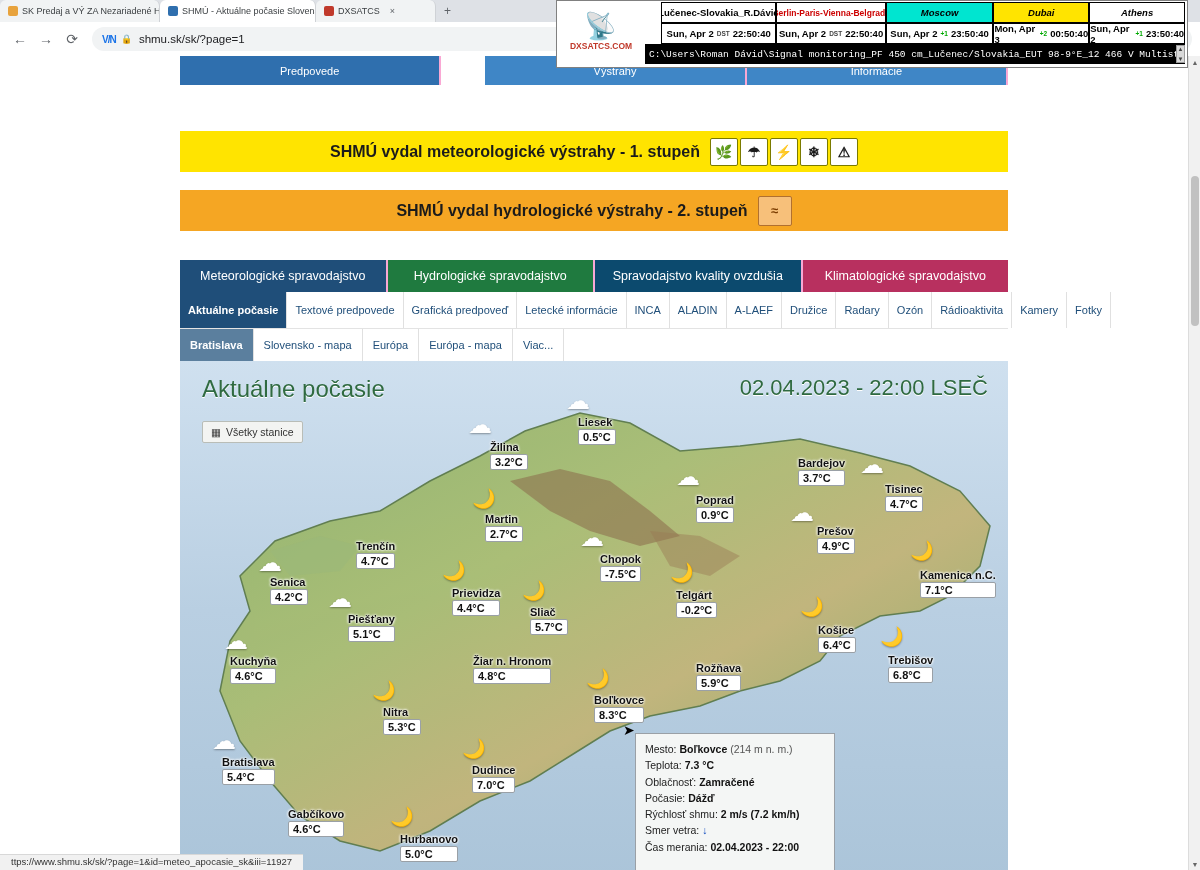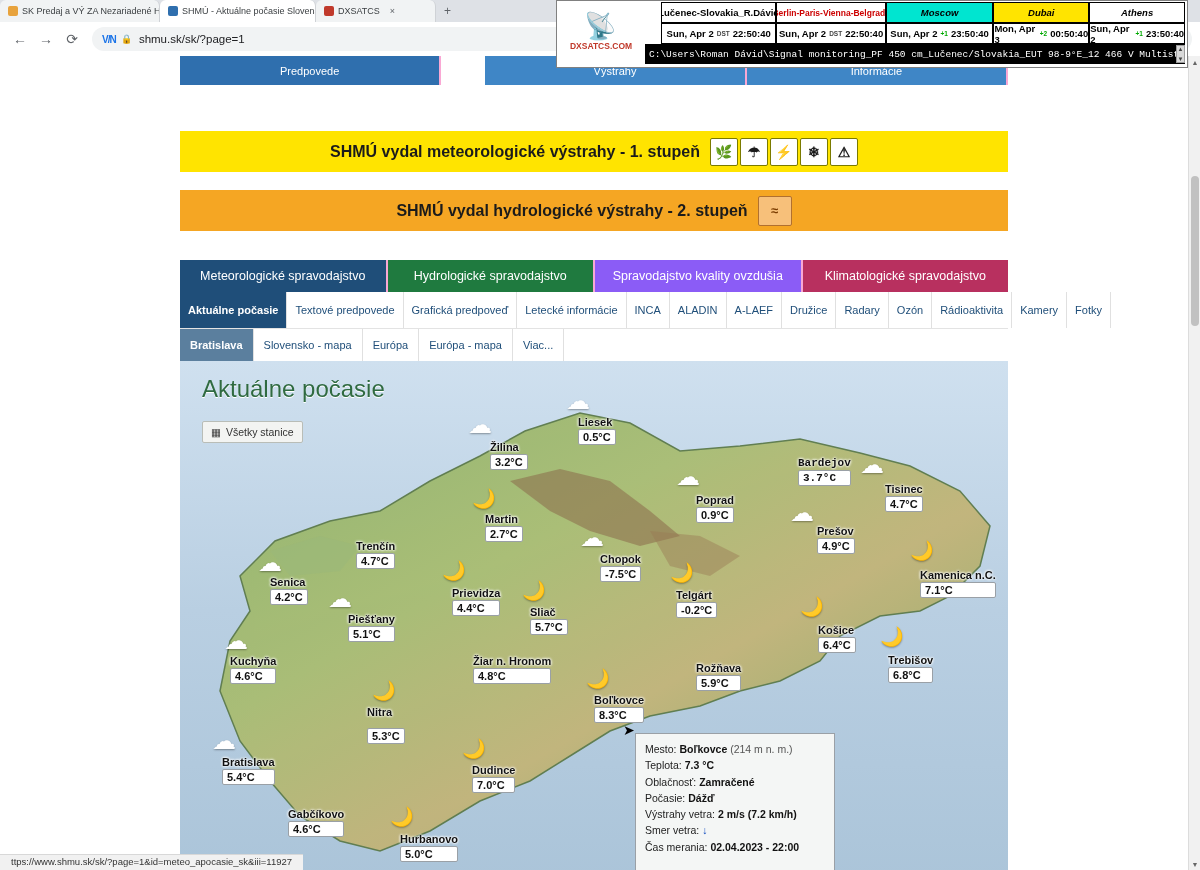--- a/index.html
+++ b/index.html
@@ -298,21 +298,21 @@
   </div>
 
   <div class="banner" id="banner-hydro">
     <span>SHMÚ vydal hydrologické výstrahy - 2. stupeň</span>
     <span id="hydro-icon">≈</span>
   </div>
 
   <div id="maintabs">
     <div class="mt" style="background:#1f4e79">Meteorologické spravodajstvo</div>
     <div class="mt" style="background:#1f7a3f">Hydrologické spravodajstvo</div>
-    <div class="mt" style="background:#8b5cf6">Spravodajstvo kvality ovzdušia</div>
+    <div class="mt" style="background:#0c4a6e">Spravodajstvo kvality ovzdušia</div>
     <div class="mt" style="background:#b8305f">Klimatologické spravodajstvo</div>
   </div>
 
   <div id="subtabs">
     <div class="st active">Aktuálne počasie</div>
     <div class="st">Textové predpovede</div>
     <div class="st">Grafická predpoveď</div>
     <div class="st">Letecké informácie</div>
     <div class="st">INCA</div>
     <div class="st">ALADIN</div>
@@ -348,39 +348,40 @@
                L345,70 L400,52 L450,62 L500,90 L560,85 L620,78 L680,92 L730,105 L780,130
                L810,165 L800,205 L770,235 L740,250 L700,255 L660,275 L640,300 L600,320
                L560,330 L520,345 L470,355 L430,370 L390,395 L350,420 L300,440 L250,470
                L200,490 L160,480 L120,455 L90,420 L60,380 Z" fill="url(#terr)" stroke="#5c7a4a" stroke-width="1.5" opacity="0.95"></path>
       <path d="M330,120 L380,108 L430,120 L470,150 L500,175 L460,185 L410,170 L370,150 Z" fill="#8a6a4a" opacity="0.55"></path>
       <path d="M470,170 L520,175 L560,195 L530,215 L490,205 Z" fill="#9a7a55" opacity="0.45"></path>
       <path d="M90,190 L140,175 L180,185 L160,210 L110,215 Z" fill="#9ab87a" opacity="0.5"></path>
     </svg>
 
     <div id="map-title">Aktuálne počasie</div>
+    <div id="map-datetime">02.04.2023 - 22:00 LSEČ</div>
 
     <div id="all-stations">
       <span>▦</span>
       <span>Všetky stanice</span>
     </div>
 
     <div class="station" style="left:398px; top:55px;">
       <span class="nm">Liesek</span>
       <span class="tp">0.5°C</span>
     </div>
     <span class="wicon cloud" style="left:386px; top:28px;">☁</span>
 
     <div class="station" style="left:310px; top:80px;">
       <span class="nm">Žilina</span>
       <span class="tp">3.2°C</span>
     </div>
     <span class="wicon cloud" style="left:288px; top:52px;">☁</span>
 
-    <div class="station" style="left:618px; top:96px;font-family:Liberation Mono, monospace;">
+    <div class="station" style="left:618px; top:96px;">
       <span class="nm">Bardejov</span>
       <span class="tp">3.7°C</span>
     </div>
     <span class="wicon cloud" style="left:680px; top:92px;">☁</span>
 
     <div class="station" style="left:705px; top:122px;">
       <span class="nm">Tisinec</span>
       <span class="tp">4.7°C</span>
     </div>
 
@@ -476,21 +477,21 @@
       <span class="tp">4.6°C</span>
     </div>
     <span class="wicon cloud" style="left:44px; top:268px;">☁</span>
 
     <div class="station" style="left:414px; top:333px;">
       <span class="nm">Boľkovce</span>
       <span class="tp">8.3°C</span>
     </div>
     <span class="wicon moon" style="left:406px; top:308px;">🌙</span>
 
-    <div class="station" style="left:187px; top:345px;gap:9px;">
+    <div class="station" style="left:203px; top:345px;">
       <span class="nm">Nitra</span>
       <span class="tp">5.3°C</span>
     </div>
     <span class="wicon moon" style="left:192px; top:320px;">🌙</span>
 
     <div class="station" style="left:292px; top:403px;">
       <span class="nm">Dudince</span>
       <span class="tp">7.0°C</span>
     </div>
     <span class="wicon moon" style="left:282px; top:378px;">🌙</span>
@@ -524,21 +525,21 @@
       </div>
       <div>
         <span>Oblačnosť:</span>
         <b>Zamračené</b>
       </div>
       <div>
         <span>Počasie:</span>
         <b>Dážď</b>
       </div>
       <div>
-        <span>Výstrahy vetra:</span>
+        <span>Rýchlosť shmu:</span>
         <b>2 m/s (7.2 km/h)</b>
       </div>
       <div>
         <span>Smer vetra:</span>
         <b style="color:#1a53c0">↓</b>
       </div>
       <div>
         <span>Čas merania:</span>
         <b>02.04.2023 - 22:00</b>
       </div>

